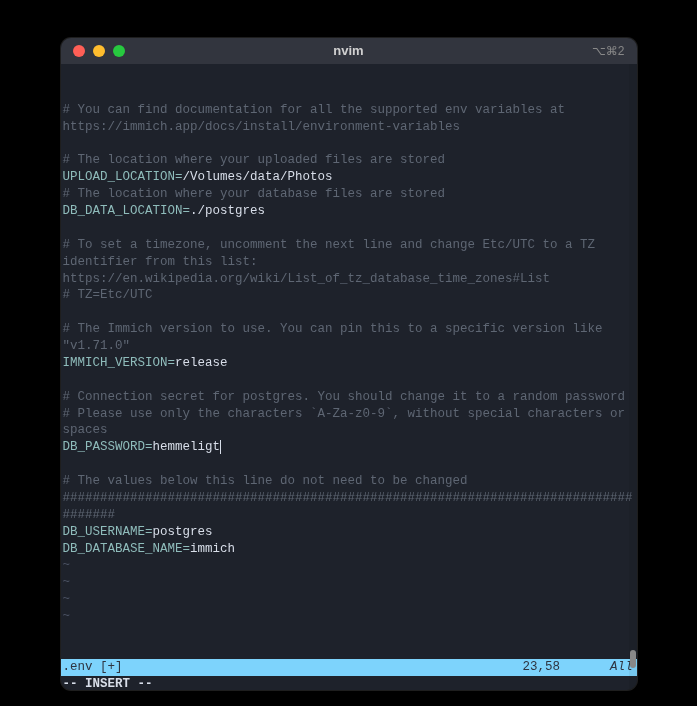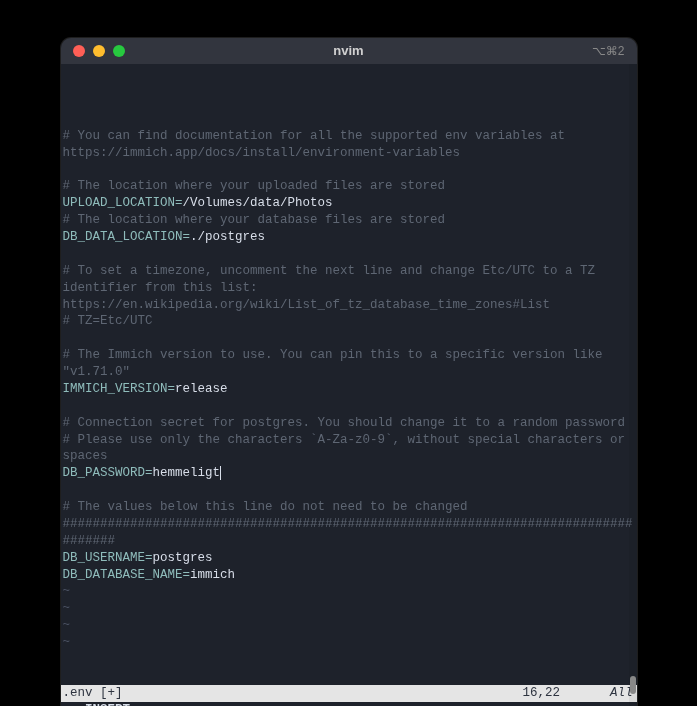--- a/index.html
+++ b/index.html
@@ -54,42 +54,41 @@
       font-size: 12px;
       font-family: -apple-system, sans-serif;
     }
     .editor {
       padding: 4px 2px 0 2px;
       color: #d8dee9;
       white-space: pre-wrap;
       word-wrap: break-word;
       min-height: 525px;
       position: relative;
-      margin-top: 26px;
     }
     .editor-content {
       padding: 0 0 0 0;
     }
     .comment { color: #5e6673; }
     .var { color: #8fbcbb; }
     .eq { color: #8fbcbb; }
     .val { color: #d8dee9; }
     .valhl { color: #d8dee9; }
     .cursor {
       display: inline-block;
       width: 1px;
       height: 14px;
       background: #d8dee9;
       vertical-align: text-bottom;
       position: relative;
       top: 0px;
     }
     .tilde { color: #4b5263; }
     .statusline {
-      background: #e5e5e5;
+      background: #7dd3fc;
       color: #2e3440;
       display: flex;
       font-size: 12.5px;
       padding: 0 2px;
       height: 17px;
       align-items: center;
     }
     .statusline .left { flex: 0 0 auto; }
     .statusline .middle { flex: 1; }
     .statusline .pos { flex: 0 0 auto; padding-right: 50px; }
@@ -156,21 +155,21 @@
 <span class="var">DB_DATABASE_NAME</span><span class="eq">=</span><span class="val">immich</span>
 <span class="tilde">~</span>
 <span class="tilde">~</span>
 <span class="tilde">~</span>
 <span class="tilde">~</span></div>
   </div>
 
   <div class="statusline">
     <span class="left">.env [+]</span>
     <span class="middle"></span>
-    <span class="pos">16,22</span>
+    <span class="pos">23,58</span>
     <span class="right">All</span>
   </div>
   <div class="modeline">-- INSERT --</div>
 
   <div class="scrollbar">
     <div class="scroll-thumb2"></div>
   </div>
 </div>
 
 </body></html>

